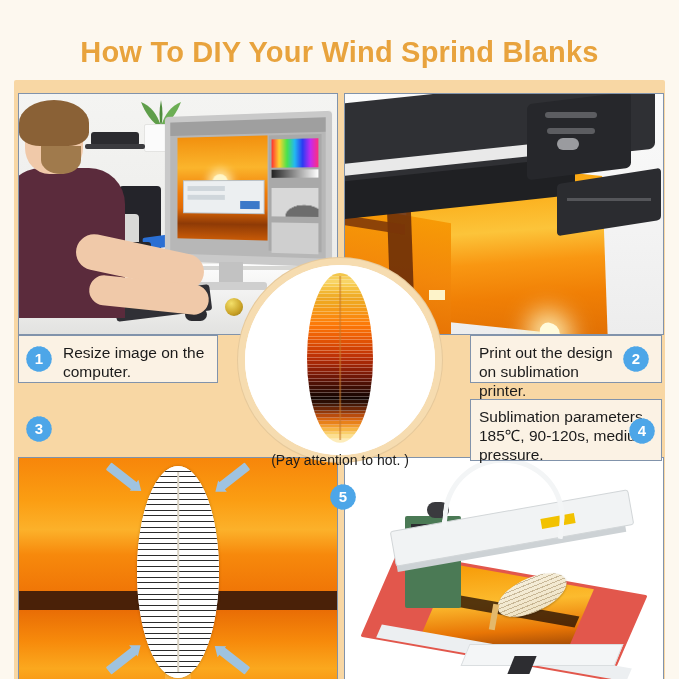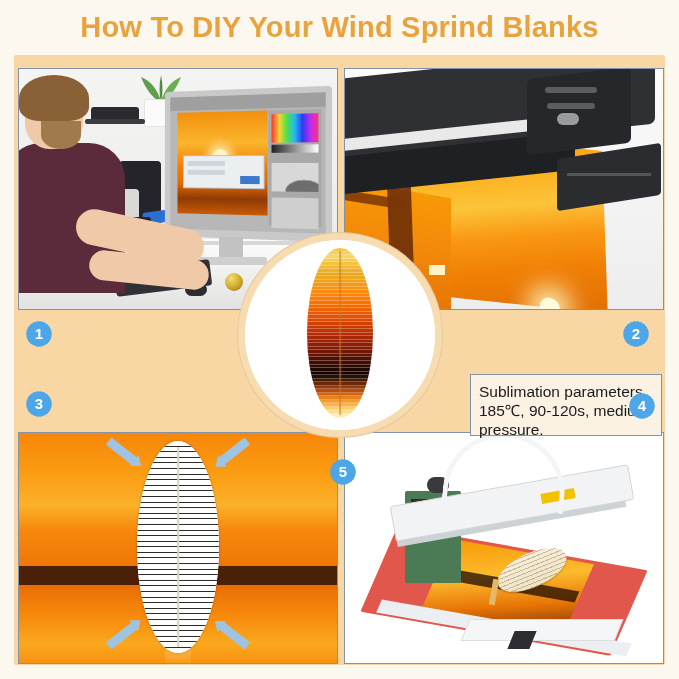--- a/index.html
+++ b/index.html
@@ -6,20 +6,21 @@
   body{
     width:679px;height:679px;
     background:#fdf8ef;
     font-family:"Liberation Sans", sans-serif;
     overflow:hidden;
     position:relative;
   }
   .page{
     position:absolute;inset:0;
     background:#fdf8ef;
+    margin-top:25px;
   }
   
   .title-bar{
     position:absolute;left:0;top:0;width:679px;height:55px;
     display:flex;align-items:center;justify-content:center;
   }
   .title-text{
     font-size:29px;font-weight:bold;color:#e8a33d;
     letter-spacing:.2px;white-space:nowrap;
     font-family:"Liberation Sans", sans-serif;
@@ -381,20 +382,26 @@
     <div class="p4-redbtn"></div>
     <div class="p4-armshadow"></div>
     <div class="p4-arm"></div>
     <div class="p4-label"></div>
     <div class="p4-knob"></div>
     <div class="p4-handle"></div>
     <div class="p4-base"></div>
     <div class="p4-foot"></div>
   </div>
 
+  <div class="cap cap1">
+    <span class="txt">Resize image on the computer.</span>
+  </div>
+  <div class="cap cap2">
+    <span class="txt">Print out the design on sublimation printer.</span>
+  </div>
   <div class="cap cap4">
     <span class="txt">Sublimation parameters 185℃, 90-120s, medium pressure.</span>
   </div>
 
   <div class="circle">
     <div class="circle-inner">
       <div class="spinner-fin">
         <div class="slatwrap" id="fin-slats">
             <div class="slat" style="height:2.0833333333333335%;background:#f3c64a;box-shadow:inset 0 -0.5px 0 rgba(255,255,255,.55)"></div>
             <div class="slat" style="height:2.0833333333333335%;background:#f6cf5c;box-shadow:inset 0 -0.5px 0 rgba(255,255,255,.55)"></div>
@@ -443,20 +450,21 @@
             <div class="slat" style="height:2.0833333333333335%;background:#f7b647;box-shadow:inset 0 -0.5px 0 rgba(255,255,255,.55)"></div>
             <div class="slat" style="height:2.0833333333333335%;background:#facf6a;box-shadow:inset 0 -0.5px 0 rgba(255,255,255,.55)"></div>
             <div class="slat" style="height:2.0833333333333335%;background:#fcdf90;box-shadow:inset 0 -0.5px 0 rgba(255,255,255,.55)"></div>
             <div class="slat" style="height:2.0833333333333335%;background:#fdecba;box-shadow:inset 0 -0.5px 0 rgba(255,255,255,.55)"></div>
           </div>
         <div class="rib"></div>
       </div>
     </div>
   </div>
   <div class="finished-label">
+    <div>(Pay attention to hot. )</div>
   </div>
 
   <div class="badge b1">
     <svg viewBox="0 0 30 30">
         <g id="sc1">
           <path d="M15.00 2.40A 4.2 4.2 0 0 1 18.55 2.91A 4.2 4.2 0 0 1 21.81 4.40L21.81 4.40A 4.2 4.2 0 0 1 24.52 6.75A 4.2 4.2 0 0 1 26.46 9.77L26.46 9.77A 4.2 4.2 0 0 1 27.47 13.21A 4.2 4.2 0 0 1 27.47 16.79L27.47 16.79A 4.2 4.2 0 0 1 26.46 20.23A 4.2 4.2 0 0 1 24.52 23.25L24.52 23.25A 4.2 4.2 0 0 1 21.81 25.60A 4.2 4.2 0 0 1 18.55 27.09L18.55 27.09A 4.2 4.2 0 0 1 15.00 27.60A 4.2 4.2 0 0 1 11.45 27.09L11.45 27.09A 4.2 4.2 0 0 1 8.19 25.60A 4.2 4.2 0 0 1 5.48 23.25L5.48 23.25A 4.2 4.2 0 0 1 3.54 20.23A 4.2 4.2 0 0 1 2.53 16.79L2.53 16.79A 4.2 4.2 0 0 1 2.53 13.21A 4.2 4.2 0 0 1 3.54 9.77L3.54 9.77A 4.2 4.2 0 0 1 5.48 6.75A 4.2 4.2 0 0 1 8.19 4.40L8.19 4.40A 4.2 4.2 0 0 1 11.45 2.91A 4.2 4.2 0 0 1 15.00 2.40Z" fill="#4da6e8"></path>
           <circle cx="15" cy="15" r="10.2" fill="#4da6e8"></circle>
         </g>
       </svg>
     <span class="num">1</span>

